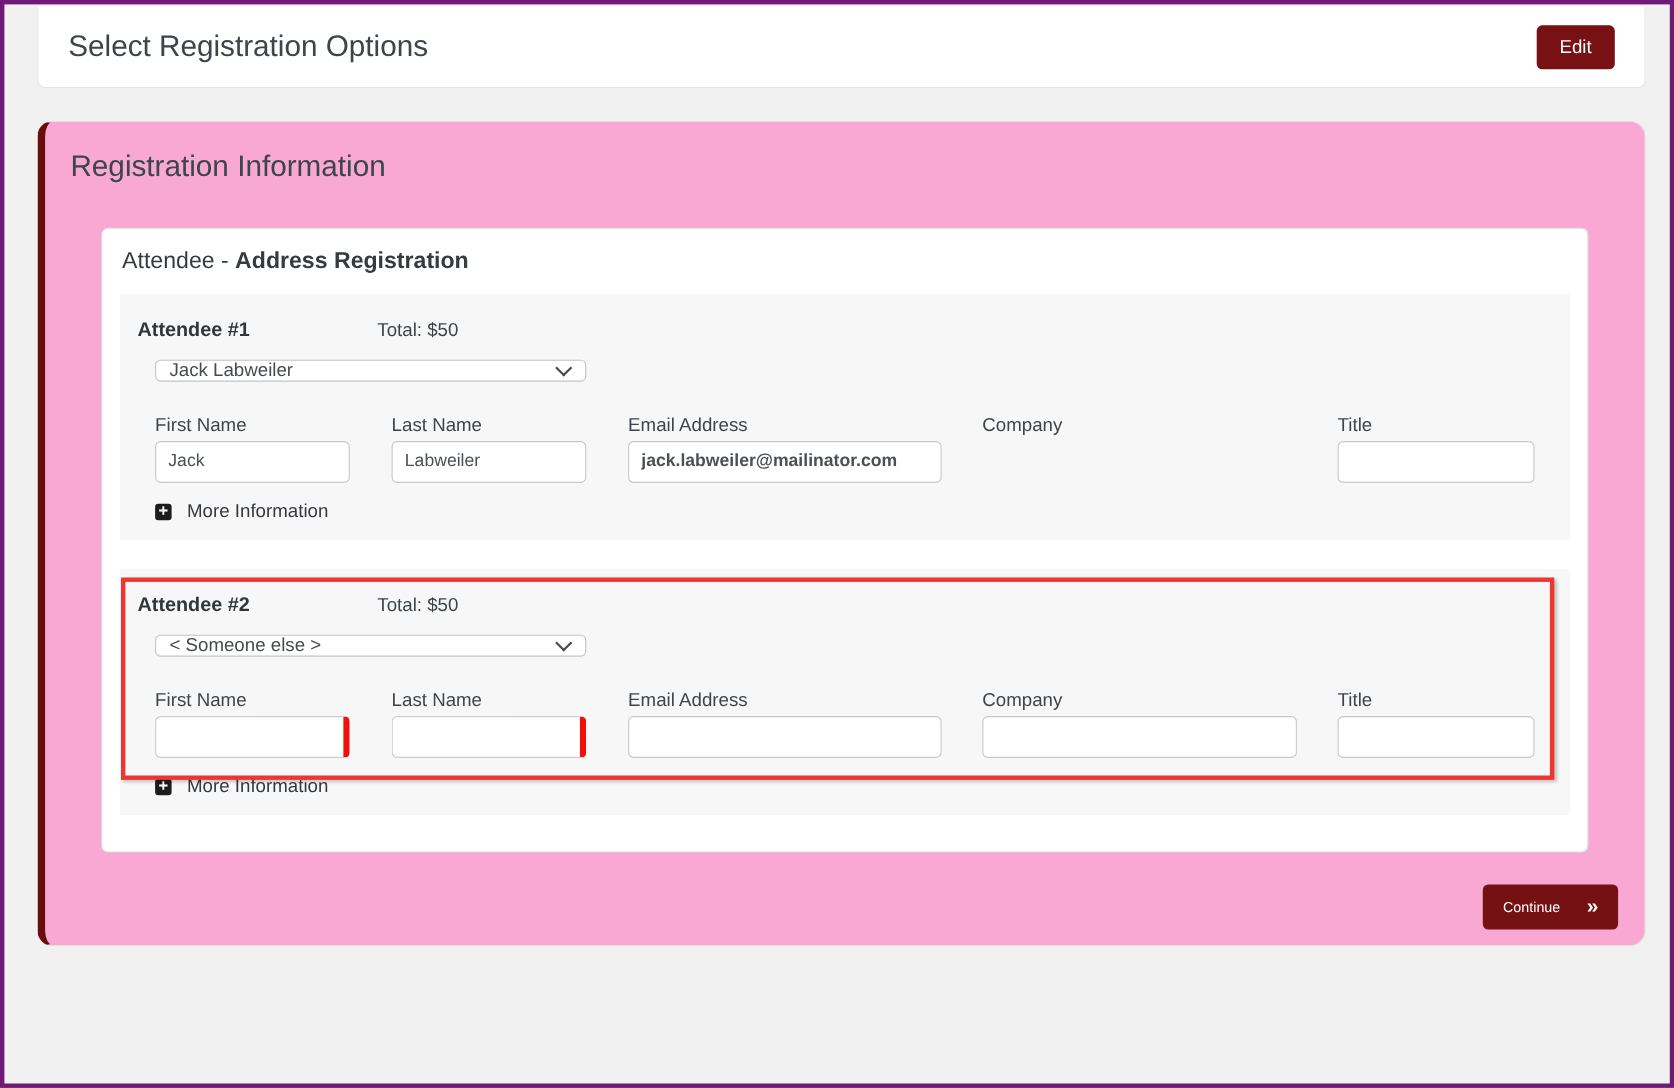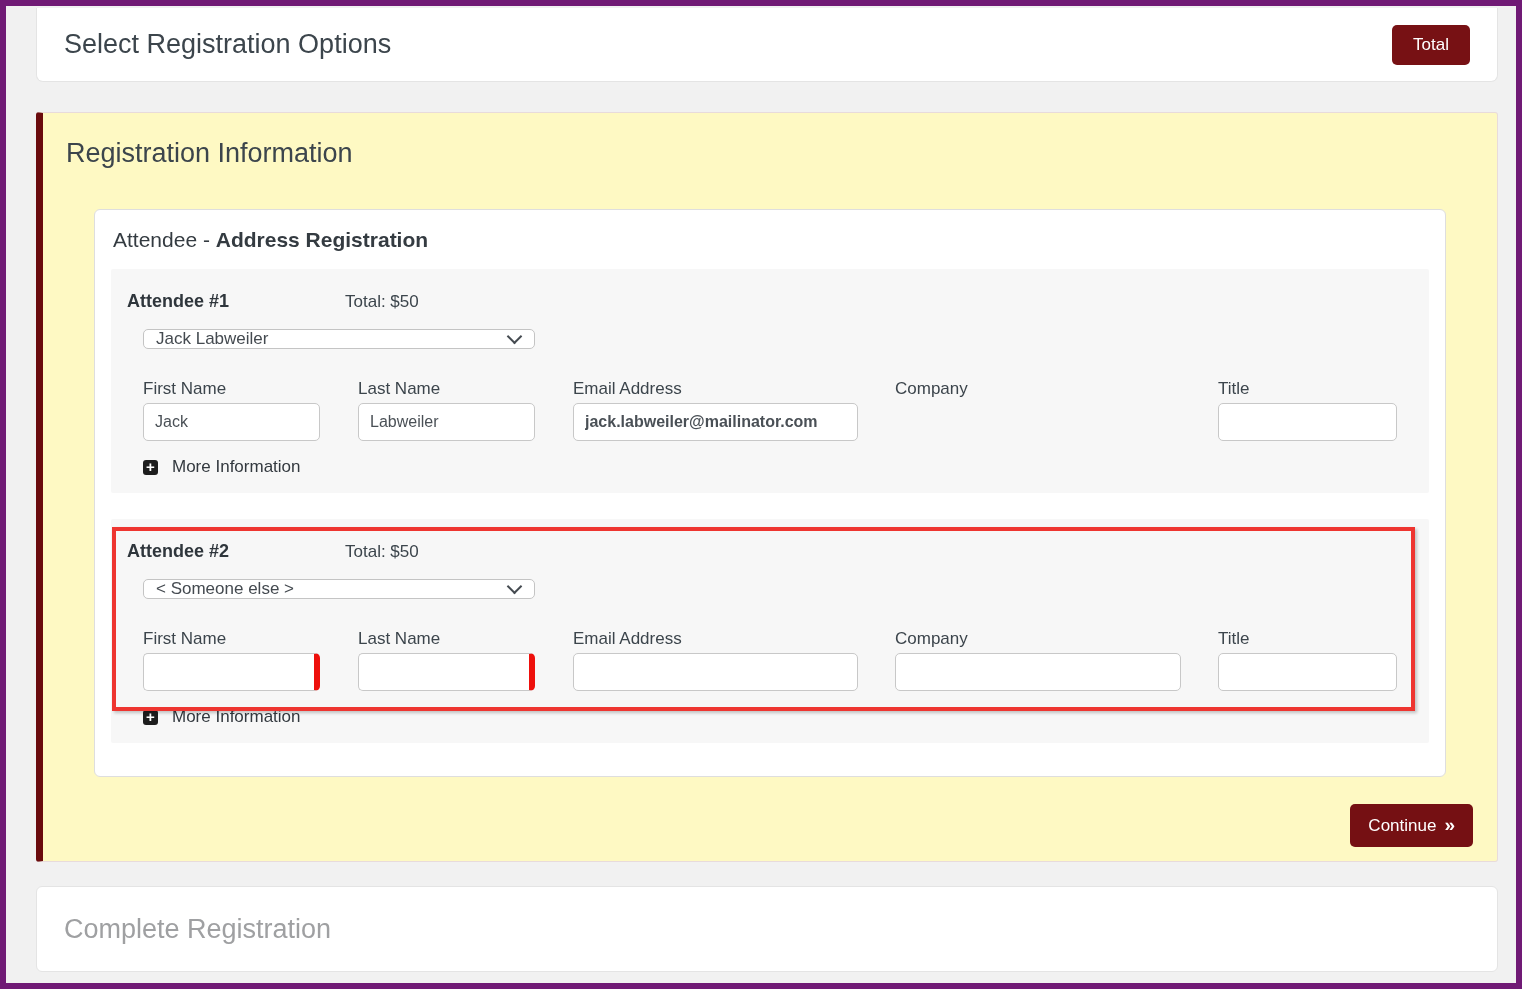--- a/index.html
+++ b/index.html
@@ -1,35 +1,35 @@
 <!DOCTYPE html>
 <html><head>
 <meta charset="utf-8">
 <style>
   html,body{margin:0;padding:0;}
   body{font-family:"Liberation Sans","DejaVu Sans",sans-serif;}
   .page{
     position:relative;width:1522px;height:989px;box-sizing:border-box;
-    background:#f1f1f1;border:6px solid #701a75;overflow:hidden;
+    background:#f1f1f1;border:4px solid #701a75;overflow:hidden;
   }
   
   .card-top{
     position:absolute;left:30px;top:2px;width:1462px;height:74px;box-sizing:border-box;
     background:#ffffff;border:1px solid #e4e4e4;border-top:none;border-radius:0 0 7px 7px;
     display:flex;align-items:center;justify-content:space-between;padding:0 27px;
   }
   .h-big{font-size:27px;color:#3c454c;font-weight:400;}
   .btn{
     background:#771114;color:#ffffff;border:none;border-radius:5px;
     font-family:inherit;font-size:17px;padding:10px 21px;cursor:pointer;
   }
   
   .section{
     position:absolute;left:30px;top:106px;width:1462px;height:750px;box-sizing:border-box;
-    background:#fef9c3;border:1px solid #e8dbdb;border-left:7px solid #6a0b0d;border-radius:3px;
+    background:#f9a8d4;border:1px solid #e8dbdb;border-left:7px solid #6a0b0d;border-radius:14px;
   }
   .section-title{position:absolute;left:23px;top:25px;font-size:27px;color:#3c454c;font-weight:400;}
   .card-inner{
     position:absolute;left:51px;top:96px;width:1352px;height:568px;box-sizing:border-box;
     background:#ffffff;border:1px solid #dedede;border-radius:6px;
   }
   .card-inner-title{position:absolute;left:18px;top:18px;font-size:21px;color:#343b41;font-weight:400;}
   .card-inner-title b{font-weight:700;}
   .panel{
     position:absolute;left:16px;width:1318px;height:224px;background:#f7f7f7;border-radius:2px;
@@ -67,22 +67,22 @@
   .plus-sq{
     width:15px;height:15px;background:#1d1d1d;border-radius:3px;position:relative;flex:0 0 auto;
   }
   .plus-sq::before{
     content:"+";position:absolute;left:0;top:0;width:15px;height:15px;
     color:#fff;font-size:15px;line-height:14px;text-align:center;font-weight:700;
   }
   .btn-continue{
     position:absolute;right:24px;bottom:14px;
     background:#751013;color:#fff;border:none;border-radius:5px;
-    font-family:inherit;font-size:17px;padding:11px 18px;cursor:pointer;
-    display:flex;align-items:center;gap:8px;
+    font-family:inherit;font-size:13px;padding:11px 18px;cursor:pointer;
+    display:flex;align-items:center;gap:24px;
   }
   .dbl-chev::before{content:"\00BB";font-size:19px;font-weight:700;line-height:1;}
   
   .annot{
     position:absolute;left:106px;top:521px;width:1303px;height:184px;box-sizing:border-box;
     border:4px solid #ee3530;box-shadow:2px 2px 3px rgba(0,0,0,0.22);pointer-events:none;
   }
   
   .card-bottom{
     position:absolute;left:30px;top:880px;width:1462px;height:86px;box-sizing:border-box;
@@ -91,21 +91,21 @@
   }
   .h-muted{font-size:27px;color:#9fa0a2;font-weight:400;}
 </style>
 </head>
 <body>
 
 <div class="page">
 
   <div class="card-top">
     <div class="h-big">Select Registration Options</div>
-    <button class="btn">Total</button>
+    <button class="btn">Edit</button>
   </div>
 
   <div class="section">
     <div class="section-title">Registration Information</div>
 
     <div class="card-inner">
       <div class="card-inner-title"><span>Attendee - </span><b>Address Registration</b></div>
 
       <div class="panel p1">
         <div class="att-head">Attendee #1</div>
@@ -160,17 +160,14 @@
     </div>
 
     <button class="btn-continue">
       <span>Continue</span>
       <span class="dbl-chev"></span>
     </button>
   </div>
 
   <div class="annot"></div>
 
-  <div class="card-bottom">
-    <div class="h-muted">Complete Registration</div>
-  </div>
 
 </div>
 
 </body></html>

